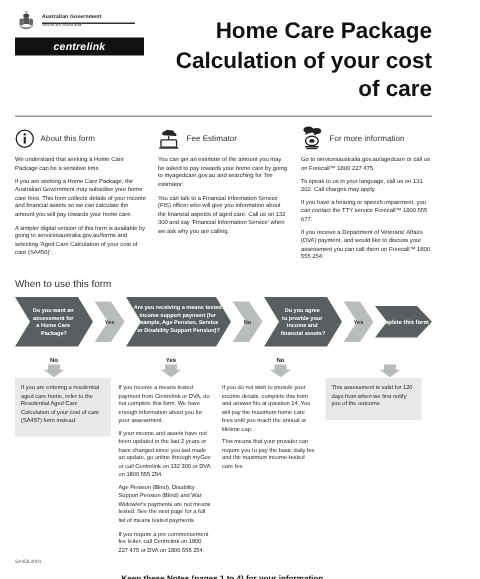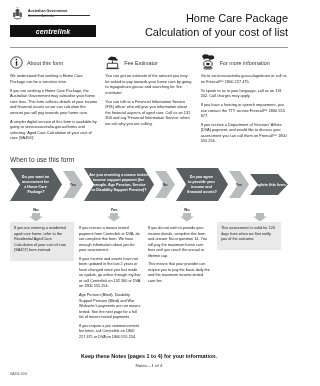--- a/index.html
+++ b/index.html
@@ -20,21 +20,21 @@
   .gov-lines{line-height:1.12;}
   .gov-l1{font-size:3.4px;font-weight:bold;color:#111;letter-spacing:.1px;}
   .gov-l2{font-size:3.1px;color:#333;letter-spacing:.1px;}
   .gov-rule{height:.5px;background:#333;margin-top:.6px;width:62px;}
   .centrelink{
     margin-top:3px;background:#111;color:#fff;
     width:86px;height:12px;display:flex;align-items:center;justify-content:center;
     font-size:7px;font-weight:bold;font-style:italic;letter-spacing:.15px;
   }
   .title{text-align:right;padding-top:4px;}
-  .title div{font-size:11px;font-weight:normal;line-height:1.3;color:#111;}
+  .title div{font-size:15px;font-weight:bold;line-height:1.3;color:#111;}
 
   .rule{height:.8px;background:#9a9a9a;margin:7px 0 5px 0;}
 
   
   .cols3{display:flex;gap:8px;}
   .col3{width:89px;}
   .colhead{display:flex;align-items:center;gap:4px;height:21px;}
   .colhead .ico{flex:none;}
   .colhead .ct{font-size:5.4px;color:#333;}
   .ptxt{font-size:3.9px;line-height:1.42;color:#222;margin:0 0 3.2px 0;text-align:left;}
@@ -78,21 +78,21 @@
         <div class="gov-lines">
           <div class="gov-l1">Australian Government</div>
           <div class="gov-rule"></div>
           <div class="gov-l2">Services Australia</div>
         </div>
       </div>
       <div class="centrelink">centrelink</div>
     </div>
     <div class="title">
       <div>Home Care Package</div>
-      <div>Calculation of your cost of list</div>
+      <div>Calculation of your cost of care</div>
     </div>
   </div>
 
   <div class="rule"></div>
 
   <div class="cols3">
 
     <div class="col3">
       <div class="colhead">
         <svg class="ico" width="13" height="13" viewBox="0 0 24 24">

